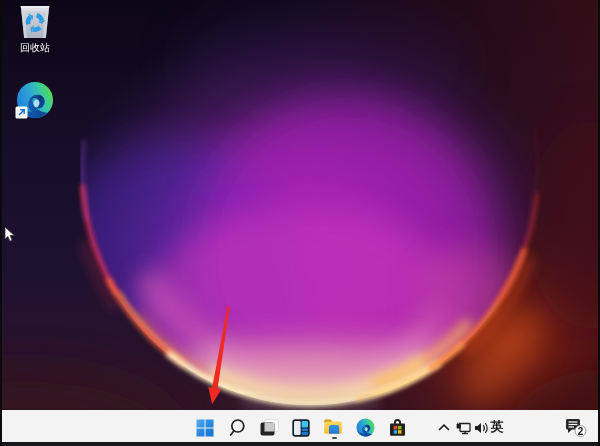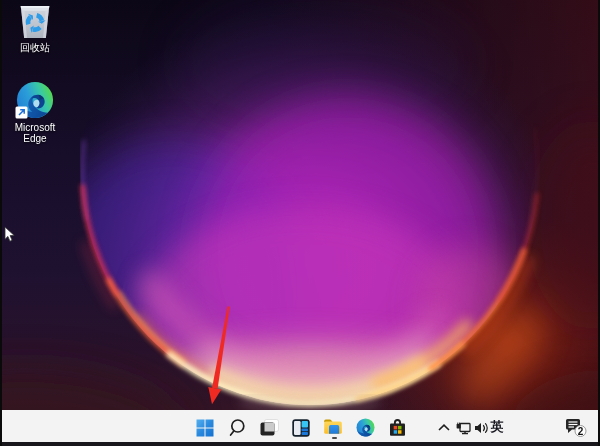--- a/index.html
+++ b/index.html
@@ -151,21 +151,20 @@
           <path d="M 2.8 27.5 A 19 19 0 0 0 33.6 33.5 C 26.5 33.3 20.8 29.6 18.4 24.8 C 16.7 21.4 17.2 17.6 19.6 15.1 C 15.4 16.6 12.5 20.8 13 25.5 C 13.3 28.3 14.9 30.9 17.2 32.7 C 11.9 31.7 6.6 30.1 2.8 27.5 Z" fill="url(#egwave)"></path>
           <ellipse cx="22.7" cy="23.8" rx="4.4" ry="4" fill="#cfe9f8" opacity="0.8"></ellipse>
           <path d="M 19.6 15.1 C 23.2 13.4 27.6 14.9 29.4 18.4 C 31.1 21.7 30 25.8 26.9 27.8 C 25.1 28.9 23 29.1 21.1 28.5 C 23.7 27.4 25.2 24.7 24.6 22.1 C 24 19.5 21.8 17.7 19.1 17.8 C 18.1 17.8 17.1 18.1 16.2 18.7 C 16.9 17.2 18.1 15.8 19.6 15.1 Z" fill="#0d4492"></path>
           <path d="M 29.4 18.4 C 28.2 16.1 25.9 14.6 23.4 14.4 C 24.6 16 25.1 18.1 24.6 20.1 C 26.5 19.3 28.3 18.7 29.4 18.4 Z" fill="#093468" opacity="0.8"></path>
         </symbol>
       </defs>
       <use href="#edgelogo" x="1" y="0" width="38" height="38"></use>
       <rect x="0.5" y="25.5" width="12" height="12" rx="1.5" fill="#fff"></rect>
       <path d="M4 34 L9.2 28.8 M5.2 28.8 L9.2 28.8 L9.2 32.8" stroke="#1a6ed8" stroke-width="1.5" fill="none"></path>
     </svg>
-    <div class="dlabel" style="margin-top:3px;">Microsoft<br>Edge</div>
   </div>
 
   <svg style="position:absolute;left:4px;top:226px;" width="12" height="17" viewBox="0 0 12 17">
     <path d="M1 1 L1 13.2 L3.9 10.4 L5.9 15.2 L8.1 14.3 L6.1 9.6 L10.2 9.4 Z" fill="#fff" stroke="#333" stroke-width="0.8"></path>
   </svg>
 
   <svg style="position:absolute;left:200px;top:300px;" width="40" height="110" viewBox="0 0 40 110">
     <path d="M27.6 6.3 L29.7 6.8 L17.6 88.8 L12.1 87.8 Z" fill="#ee2a22"></path>
     <path d="M21.3 89.5 L8.3 87.1 L12 104.2 Z" fill="#ee2a22"></path>
   </svg>

